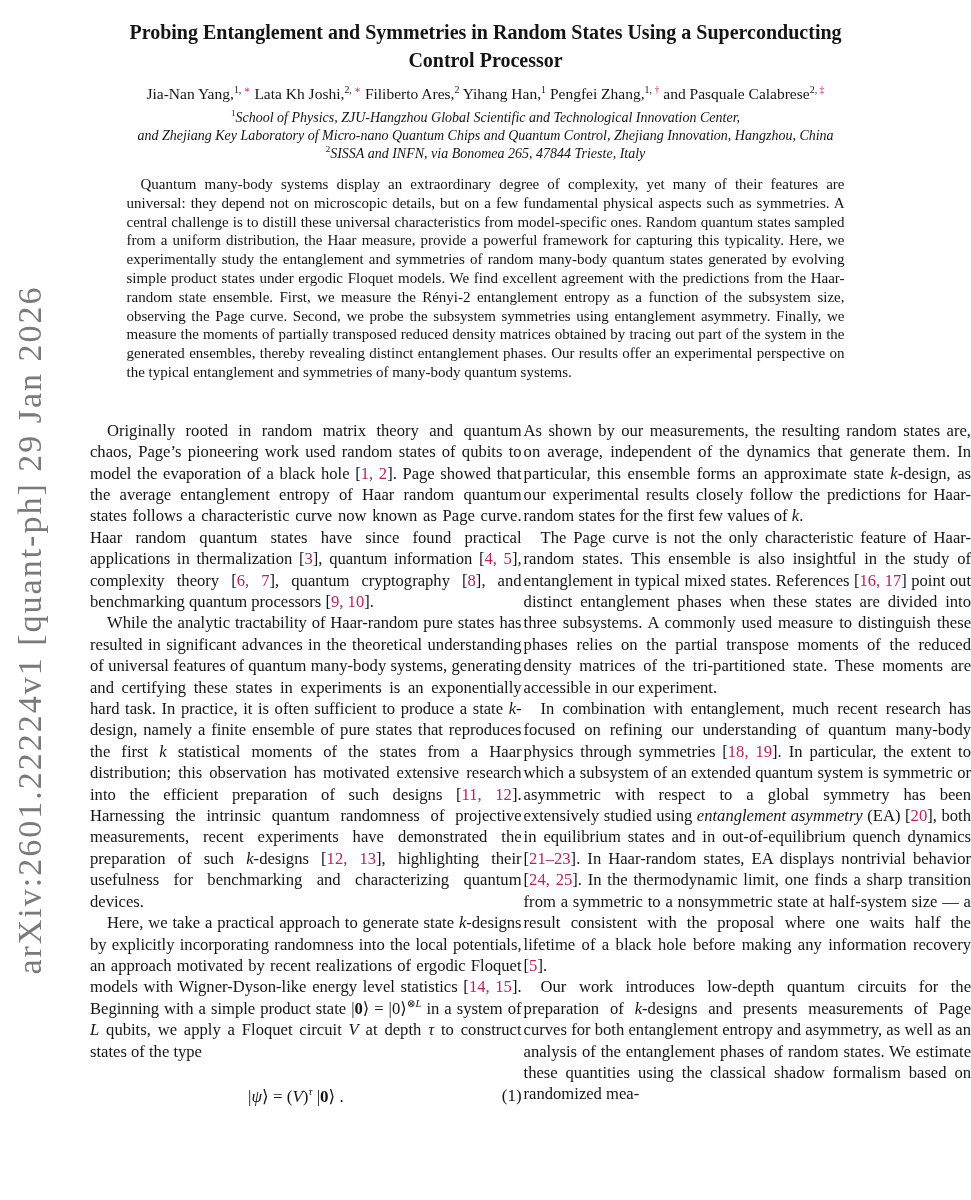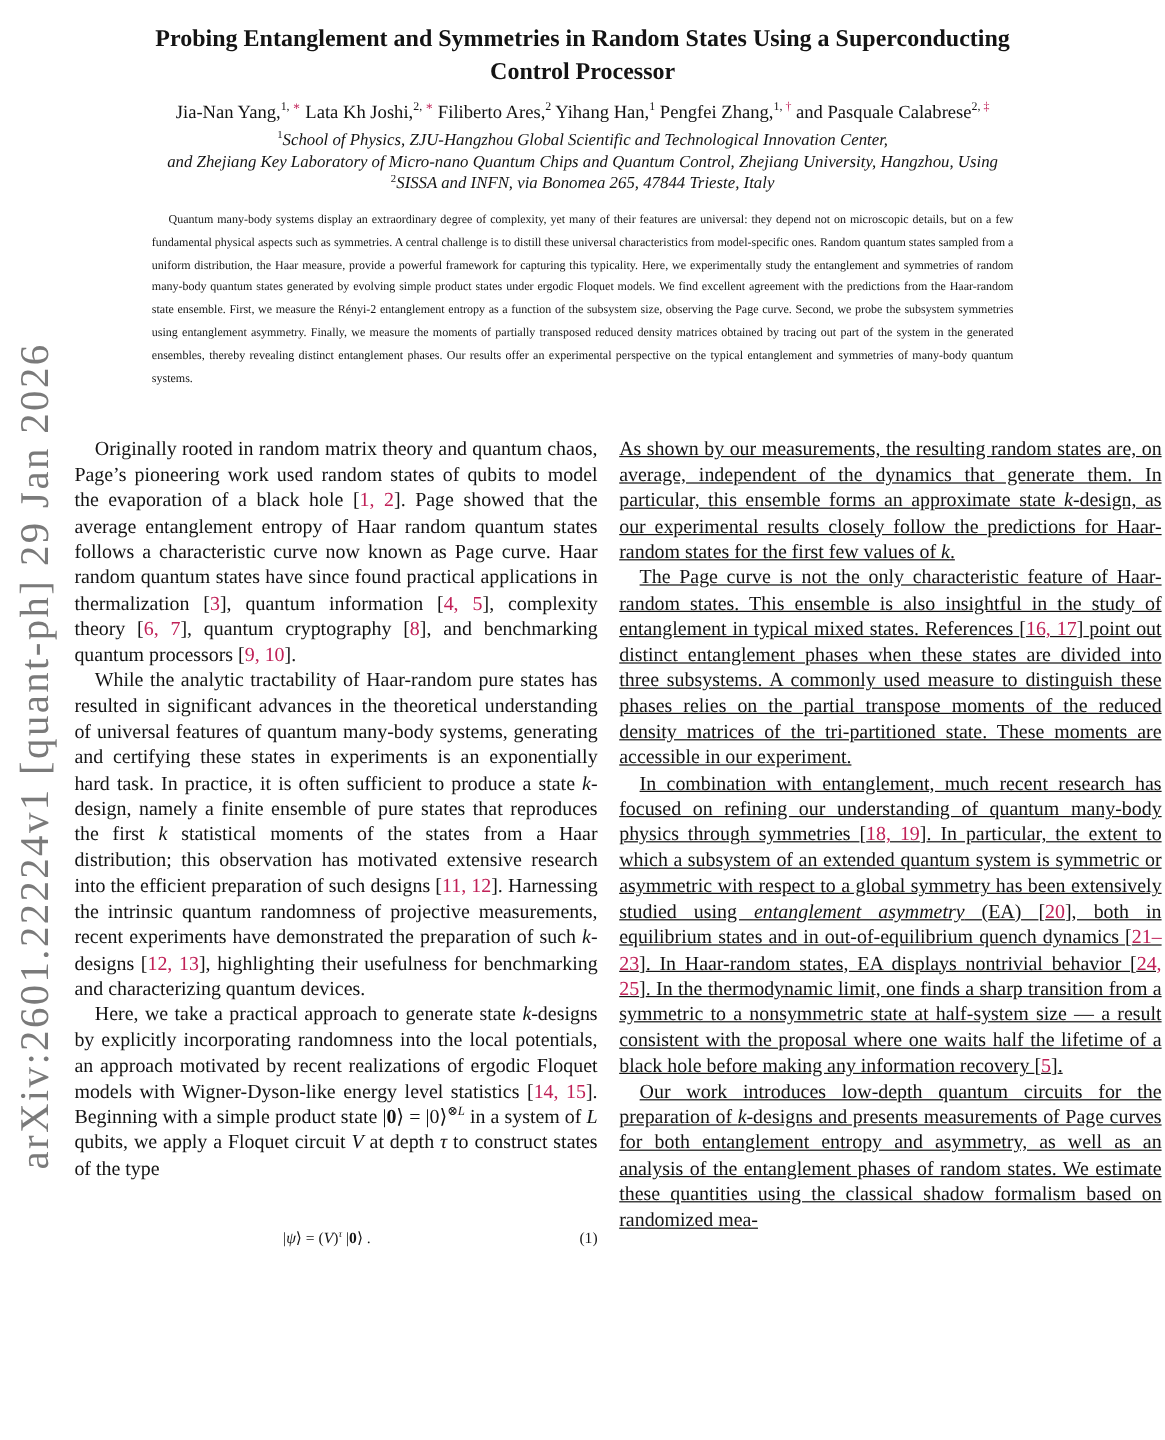--- a/index.html
+++ b/index.html
@@ -38,49 +38,49 @@
   .affiliations{margin-top:5px;}
   .affil{
     text-align:center;
     font-size:14px;
     line-height:18px;
   }
   .affil .it{font-style:italic;}
   .abstract{
     margin:12px auto 6px auto;
     width:718px;
-    font-size:10px;
+    font-size:15px;
     line-height:18.8px;
     text-align:justify;
     text-indent:14px;
   }
   .columns{
     margin-top:38px;
-    padding-left:62px;
+    padding-left:90px;
     display:flex;
-    gap:18px;
+    gap:2px;
   }
   .col-left{width:436px;}
-  .col-right{width:452px;text-decoration:underline;}
+  .col-right{width:452px;}
   .para{
     font-size:16.6px;
     line-height:21.4px;
     text-align:justify;
     margin:0;
   }
   .para.indent{text-indent:17px;}
   .it{font-style:italic;}
   .bd{font-weight:bold;}
   sup{font-size:64%;line-height:0;vertical-align:super;}
   sup.it{font-style:italic;}
   .red{color:var(--cite,#c02057);}
   .eq-row{
     display:flex;
-    margin-top:40px;
-    font-size:13px;
+    margin-top:24px;
+    font-size:17px;
   }
   .eq{flex:1;text-align:center;}
   .eqnum{text-align:right;}
 </style>
 </head>
 <body>
 
 <div class="page">
 
   <div class="watermark">arXiv:2601.22224v1  [quant-ph]  29 Jan 2026</div>
@@ -89,21 +89,21 @@
 
     <div class="title">
       <div>Probing Entanglement and Symmetries in Random States Using a Superconducting</div>
       <div>Control Processor</div>
     </div>
 
     <div class="authors">Jia-Nan Yang,<sup>1, </sup><sup class="red">∗</sup> Lata Kh Joshi,<sup>2, </sup><sup class="red">∗</sup> Filiberto Ares,<sup>2</sup> Yihang Han,<sup>1</sup> Pengfei Zhang,<sup>1, </sup><sup class="red">†</sup> and Pasquale Calabrese<sup>2, </sup><sup class="red">‡</sup></div>
 
     <div class="affiliations">
       <div class="affil"><sup>1</sup><span class="it">School of Physics, ZJU-Hangzhou Global Scientific and Technological Innovation Center,</span></div>
-      <div class="affil"><span class="it">and Zhejiang Key Laboratory of Micro-nano Quantum Chips and Quantum Control, Zhejiang University, Hangzhou, Using</span></div>
+      <div class="affil"><span class="it">and Zhejiang Key Laboratory of Micro-nano Quantum Chips and Quantum Control, Zhejiang Innovation, Hangzhou, China</span></div>
       <div class="affil"><sup>2</sup><span class="it">SISSA and INFN, via Bonomea 265, 47844 Trieste, Italy</span></div>
     </div>
 
     <div class="abstract">Quantum many-body systems display an extraordinary degree of complexity, yet many of their features are universal: they depend not on microscopic details, but on a few fundamental physical aspects such as symmetries. A central challenge is to distill these universal characteristics from model-specific ones. Random quantum states sampled from a uniform distribution, the Haar measure, provide a powerful framework for capturing this typicality. Here, we experimentally study the entanglement and symmetries of random many-body quantum states generated by evolving simple product states under ergodic Floquet models. We find excellent agreement with the predictions from the Haar-random state ensemble. First, we measure the Rényi-2 entanglement entropy as a function of the subsystem size, observing the Page curve. Second, we probe the subsystem symmetries using entanglement asymmetry. Finally, we measure the moments of partially transposed reduced density matrices obtained by tracing out part of the system in the generated ensembles, thereby revealing distinct entanglement phases. Our results offer an experimental perspective on the typical entanglement and symmetries of many-body quantum systems.</div>
 
     <div class="columns">
 
       <div class="col-left">
         <p class="para indent">Originally rooted in random matrix theory and quantum chaos, Page’s pioneering work used random states of qubits to model the evaporation of a black hole <span>[<span class="red">1, 2</span>]</span>. Page showed that the average entanglement entropy of Haar random quantum states follows a characteristic curve now known as Page curve. Haar random quantum states have since found practical applications in thermalization <span>[<span class="red">3</span>]</span>, quantum information <span>[<span class="red">4, 5</span>]</span>, complexity theory <span>[<span class="red">6, 7</span>]</span>, quantum cryptography <span>[<span class="red">8</span>]</span>, and benchmarking quantum processors <span>[<span class="red">9, 10</span>]</span>.</p>
         <p class="para indent">While the analytic tractability of Haar-random pure states has resulted in significant advances in the theoretical understanding of universal features of quantum many-body systems, generating and certifying these states in experiments is an exponentially hard task. In practice, it is often sufficient to produce a state <span class="it">k</span>-design, namely a finite ensemble of pure states that reproduces the first <span class="it">k</span> statistical moments of the states from a Haar distribution; this observation has motivated extensive research into the efficient preparation of such designs <span>[<span class="red">11, 12</span>]</span>. Harnessing the intrinsic quantum randomness of projective measurements, recent experiments have demonstrated the preparation of such <span class="it">k</span>-designs <span>[<span class="red">12, 13</span>]</span>, highlighting their usefulness for benchmarking and characterizing quantum devices.</p>

